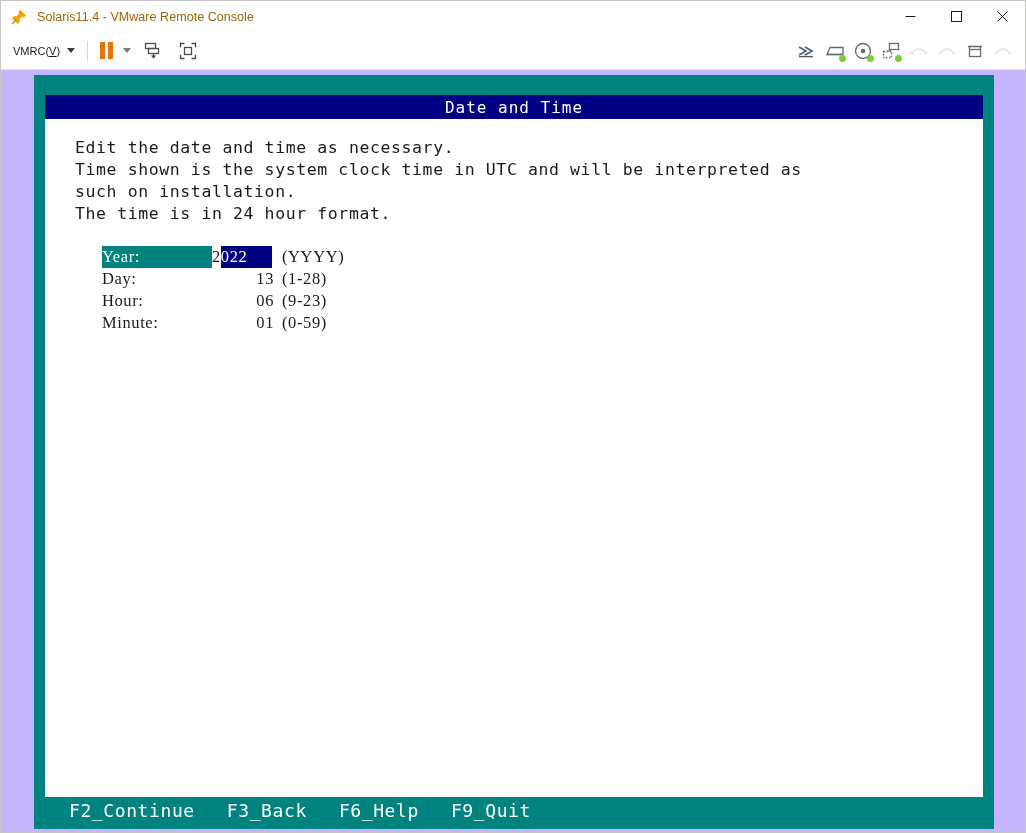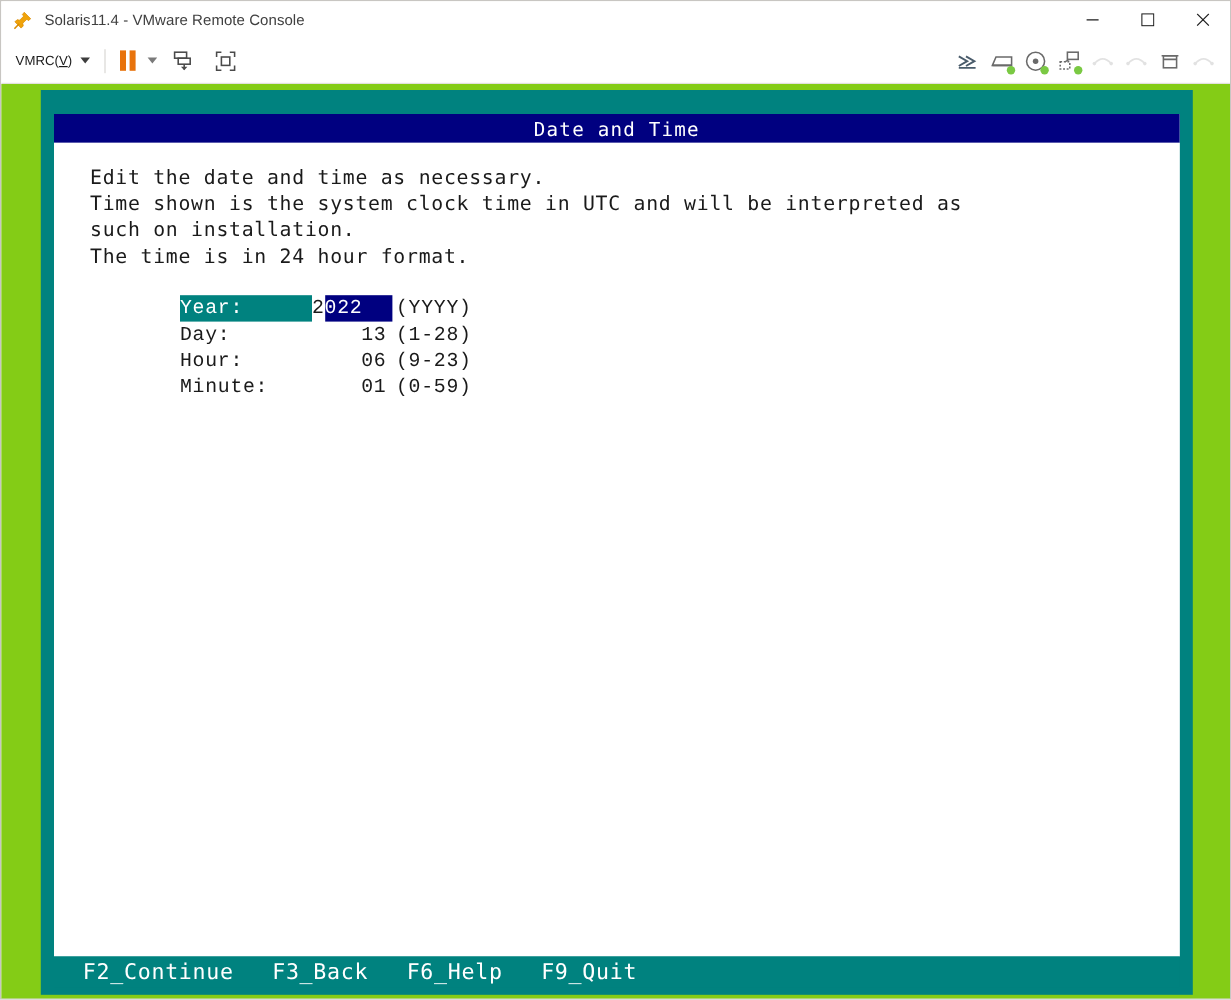--- a/index.html
+++ b/index.html
@@ -38,21 +38,21 @@
   }
   #titlebar-app-icon {
     width: 16px; height: 16px;
     margin-left: 10px;
     position: relative;
     flex: none;
   }
   #titlebar-title {
     margin-left: 10px;
     font-size: 12.5px;
-    color: #404040;
+    color: #a16207;
     white-space: nowrap;
     letter-spacing: 0.05px;
     text-align: right;
   }
   #window-controls {
     position: absolute;
     right: 0; top: 0;
     height: 31px;
     display: flex;
   }
@@ -134,21 +134,21 @@
     width: 7px; height: 7px;
     border-radius: 50%;
     background: #7ac943;
   }
 
   
   #vm-screen {
     position: absolute;
     left: 0; top: 69px;
     width: 1026px; height: 764px;
-    background: #84cc16;
+    background: #c4b5fd;
     overflow: hidden;
   }
 
   
   #installer-frame {
     position: absolute;
     left: 33px; top: 5px;
     width: 960px; height: 754px;
     background: #00827f;
     box-sizing: border-box;
@@ -192,25 +192,24 @@
     position: absolute;
     left: 30px; top: 18px;
     white-space: pre;
     letter-spacing: 0.6px;
   }
 
   
   #form-fields {
     position: absolute;
     left: 57px; top: 127px;
-    font-family: Liberation Mono, monospace;
+    font-family: Liberation Serif, serif;
     font-size: 16.5px;
     line-height: 22px;
     letter-spacing: 0.6px;
-    margin-left: 48px;
   }
   .field-row {
     display: flex;
     align-items: stretch;
     height: 22px;
   }
   .field-label {
     width: 110px;
     white-space: pre;
     box-sizing: border-box;

